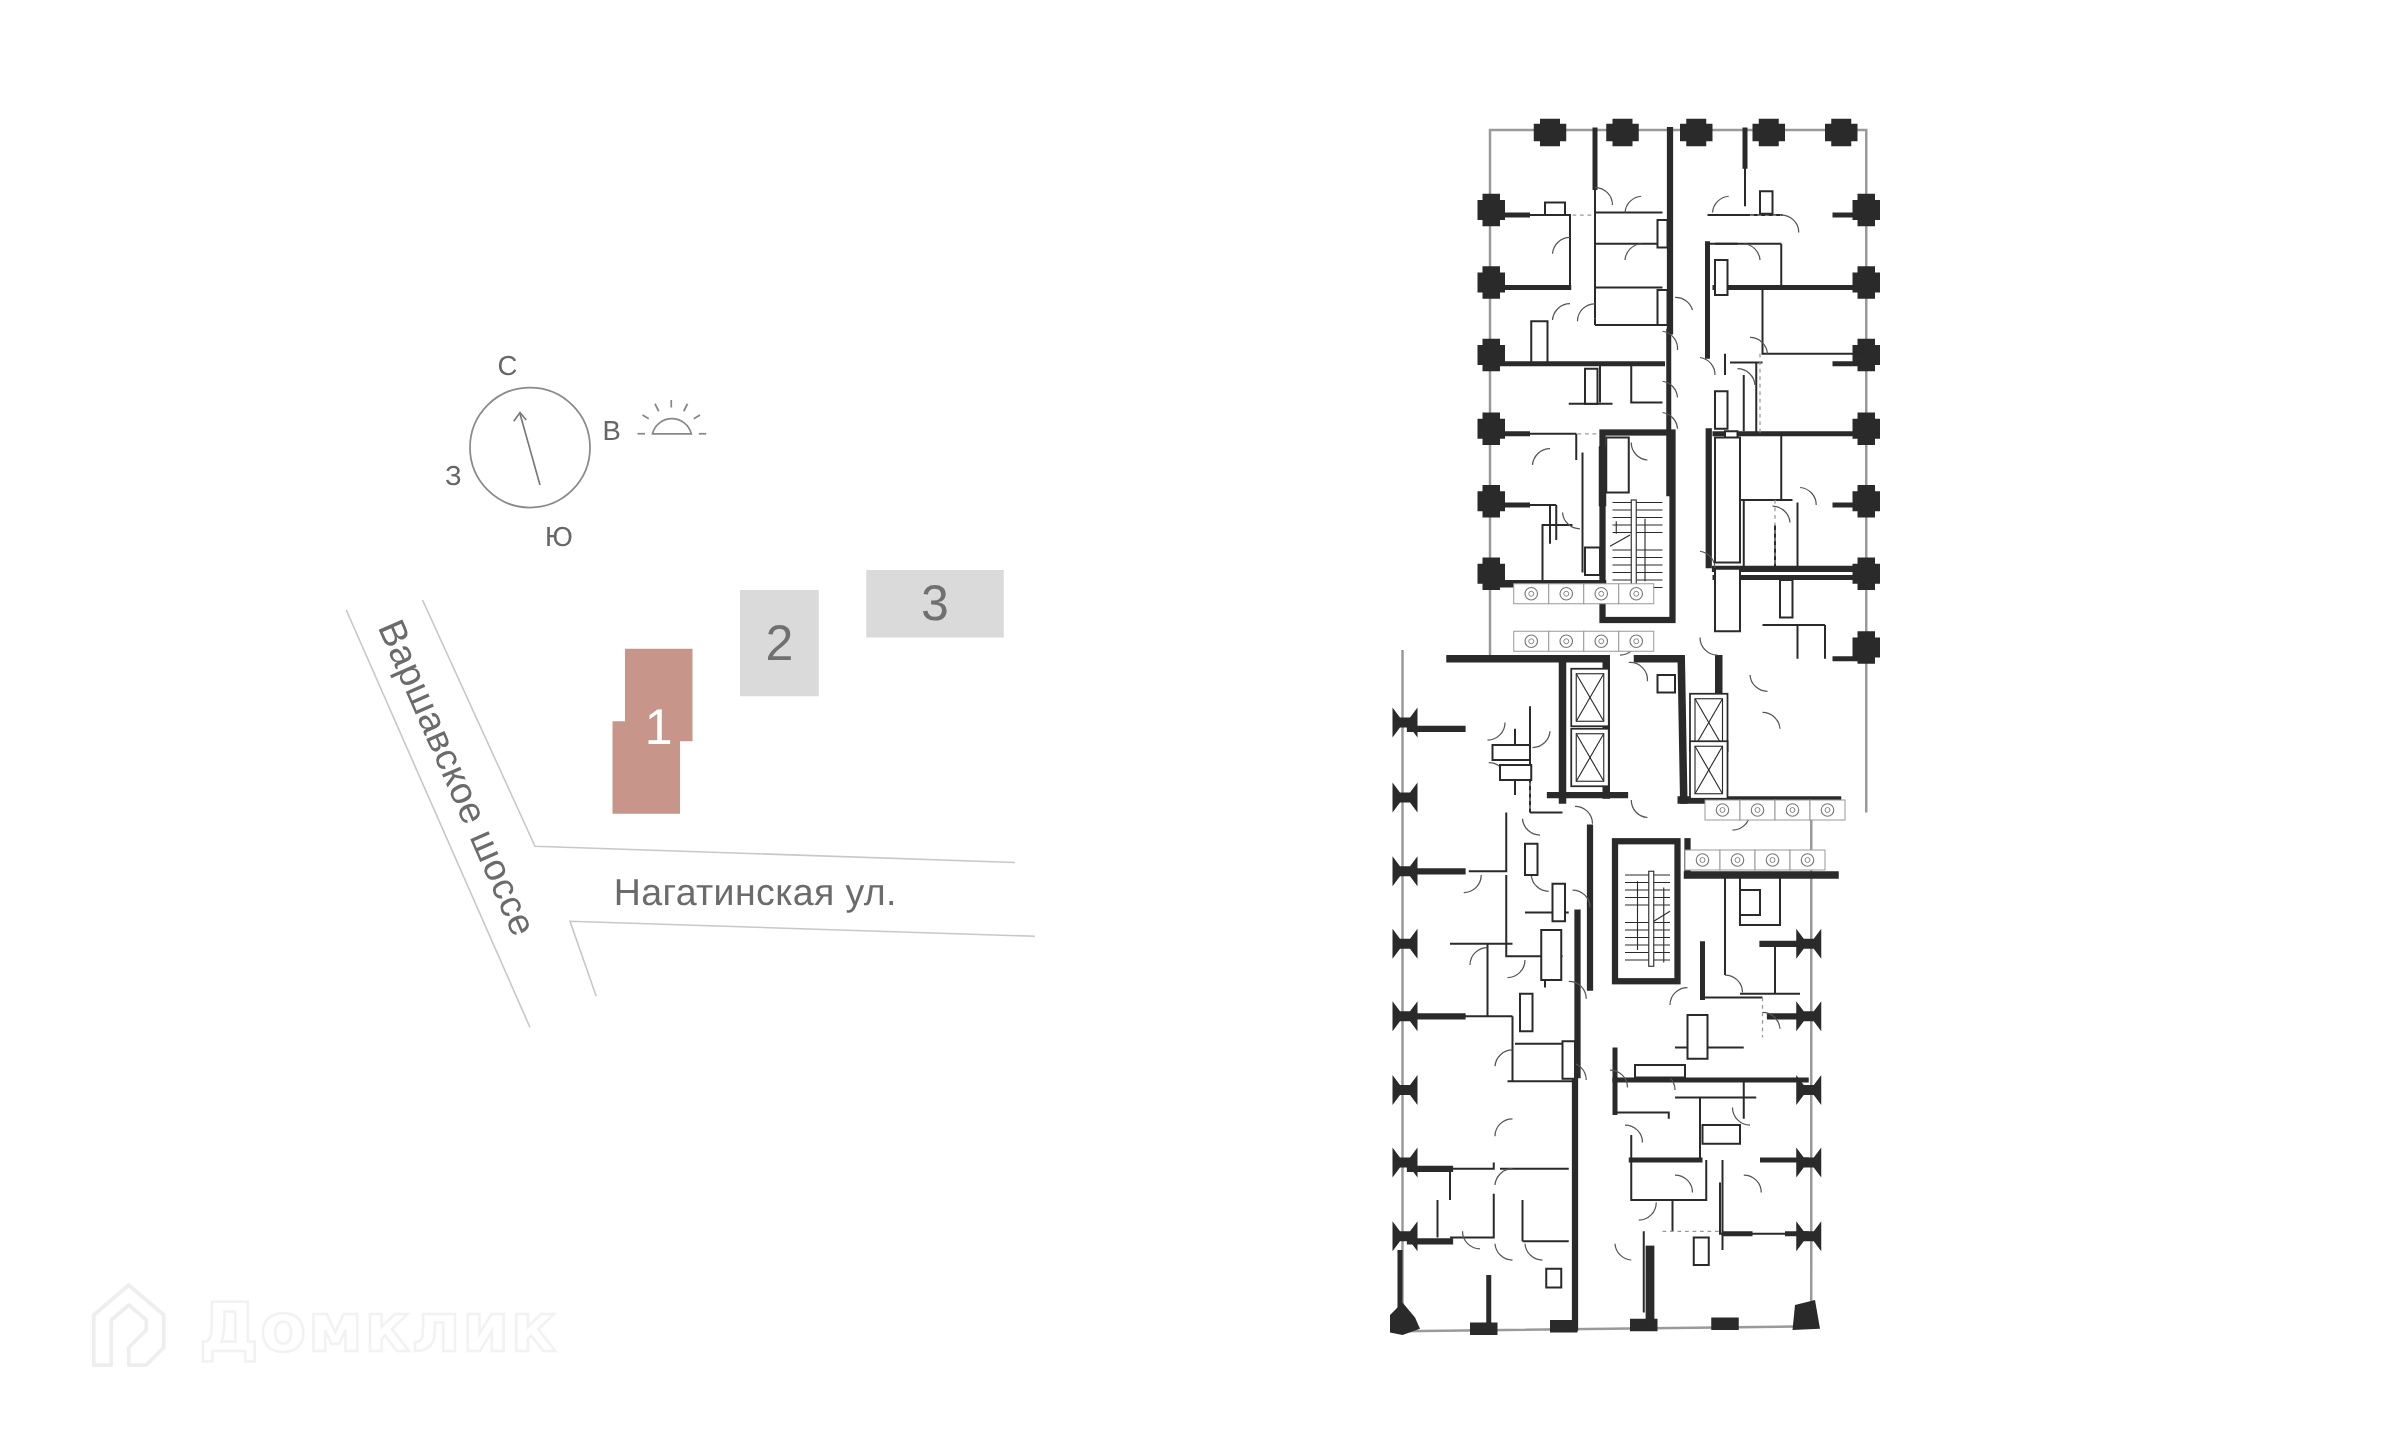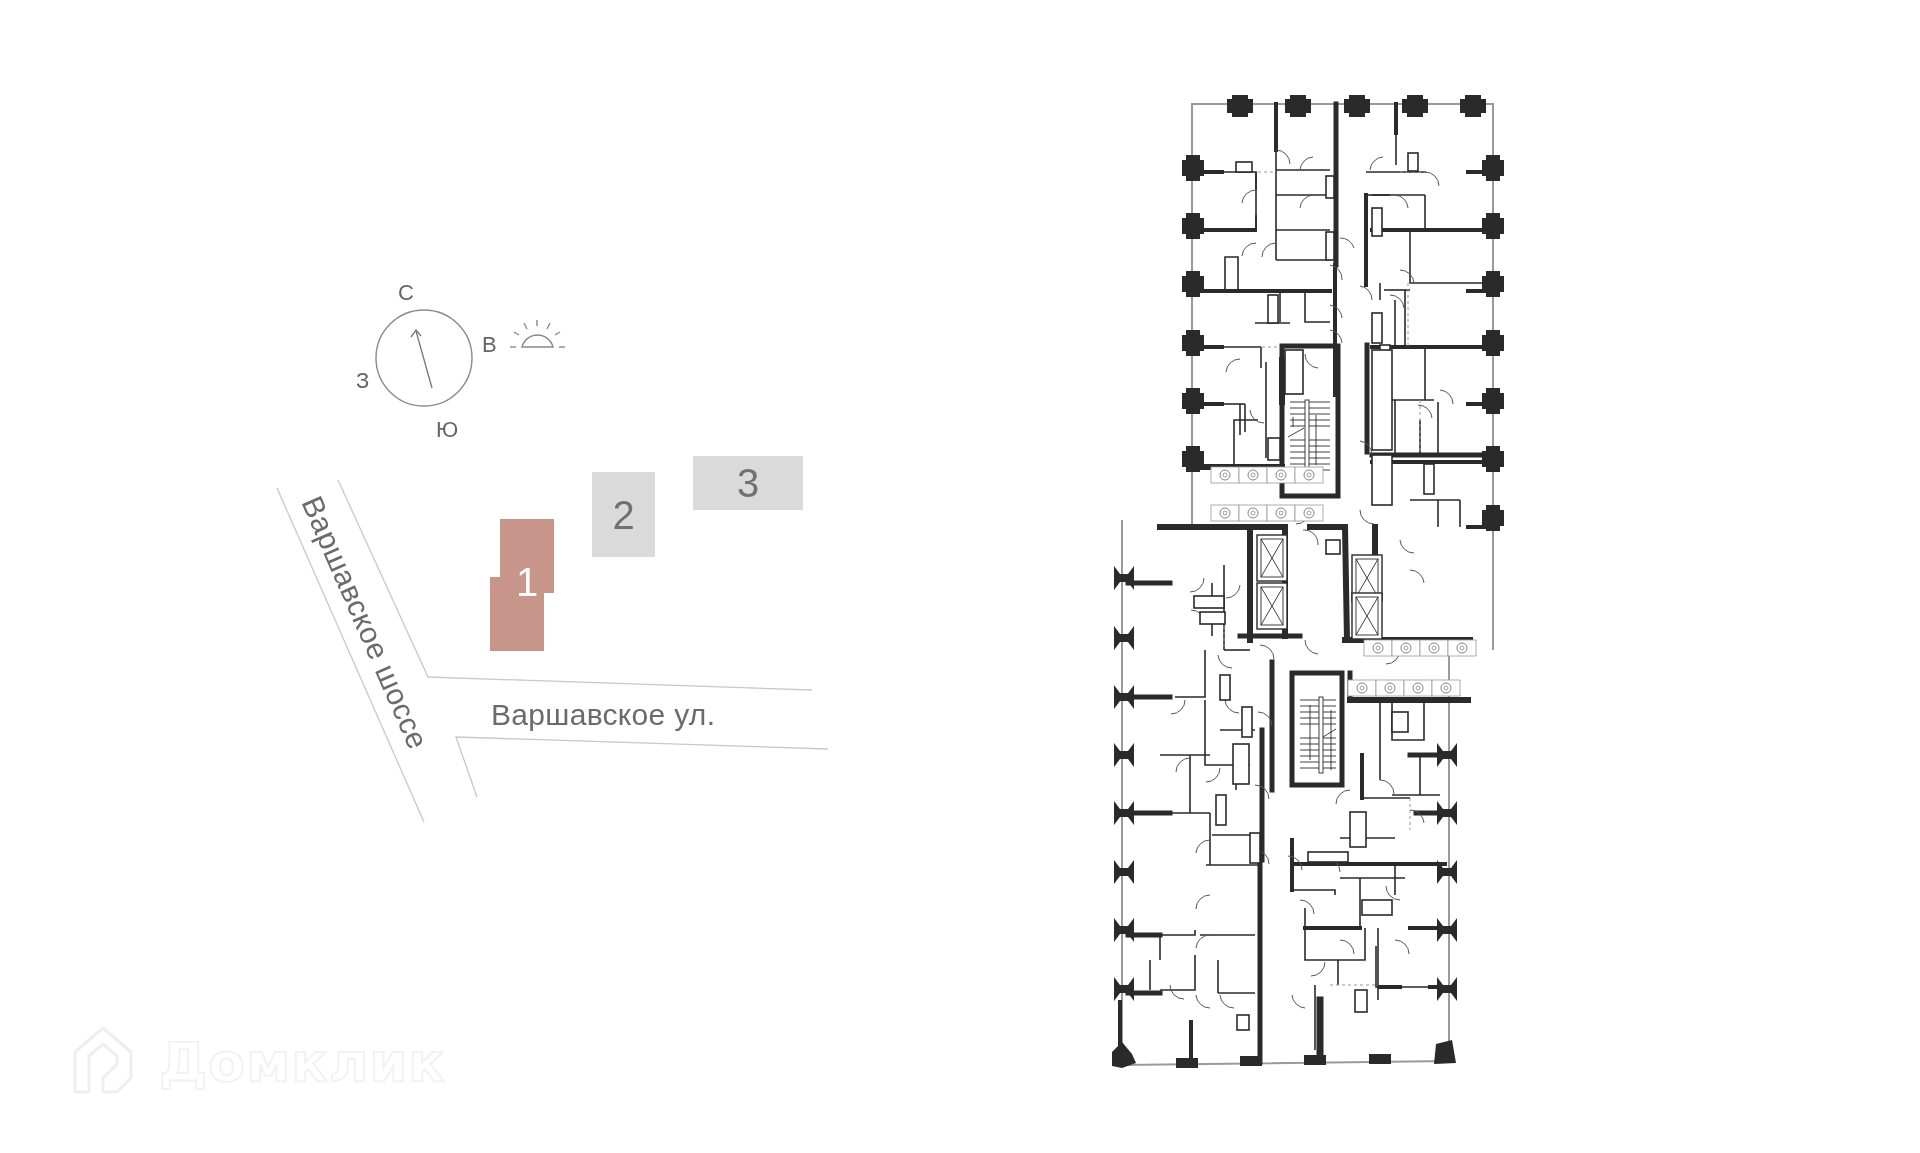--- a/index.html
+++ b/index.html
@@ -59,21 +59,21 @@
 
   <div class="building" style="left:592px;top:472px;width:63px;height:85px;background:#dadada;color:#707070;">
     <span>2</span>
   </div>
 
   <div class="building" style="left:693px;top:456px;width:110px;height:54px;background:#dadada;color:#707070;">
     <span>3</span>
   </div>
 
   <span class="street-label-rot" style="left:324px;top:492px;transform:rotate(66.4deg);">Варшавское шоссе</span>
-  <span class="street-label" style="left:491px;top:700px;">Варшавское ул.</span>
+  <span class="street-label" style="left:491px;top:700px;">Нагатинская ул.</span>
 </div>
 
 <div>
 <svg width="1920" height="1153">
   <defs>
     <g id="colV">
           <path d="M-7,-13 L7,-13 L7,-8 L11,-8 L11,8 L7,8 L7,13 L-7,13 L-7,8 L-11,8 L-11,-8 L-7,-8 Z" fill="#2a2a2a"></path>
         </g>
     <g id="colH">
           <path d="M-13,-7 L-13,7 L-8,7 L-8,11 L8,11 L8,7 L13,7 L13,-7 L8,-7 L8,-11 L-8,-11 L-8,-7 Z" fill="#2a2a2a"></path>

